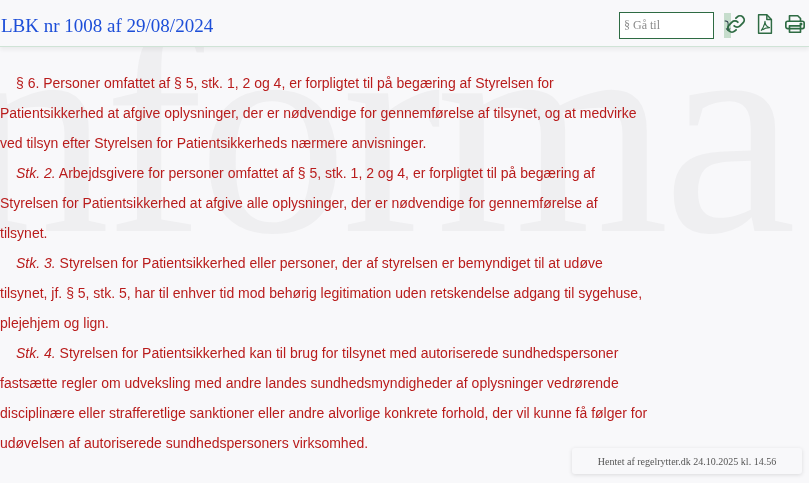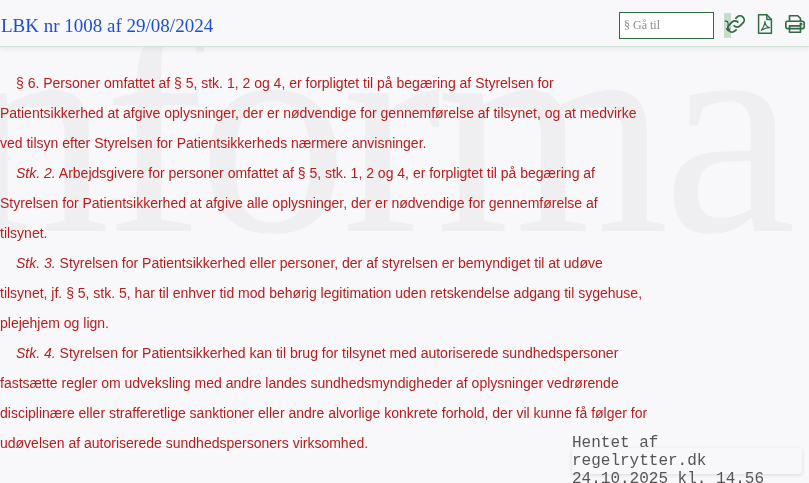--- a/index.html
+++ b/index.html
@@ -84,22 +84,22 @@
   }
   .para { text-indent: 16px; }
   .stk { font-style: italic; text-align: center; }
   .footer-badge {
     position: absolute;
     left: 572px; top: 448px;
     width: 230px; height: 26px;
     background: #f8f8fa;
     box-shadow: 0 1px 4px rgba(0,0,0,0.12);
     border-radius: 3px;
-    font-family: Liberation Mono, monospace;
-    font-size: 16px;
+    font-family: Liberation Serif, serif;
+    font-size: 10px;
     color: #555;
     display: flex; align-items: center; justify-content: center;
     z-index: 2;
   }
 </style>
 </head>
 <body>
 
 <div class="watermark">nforma</div>
 

